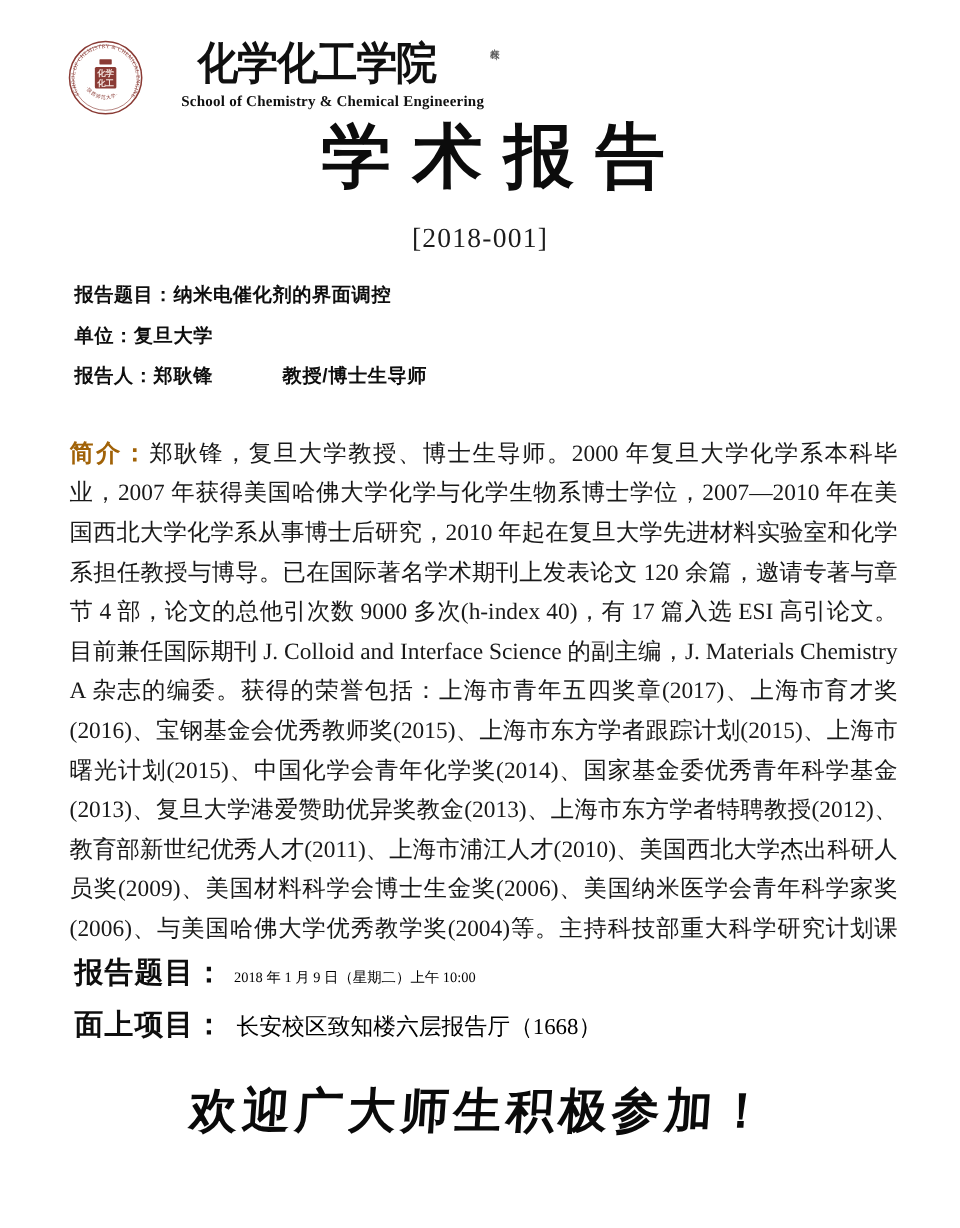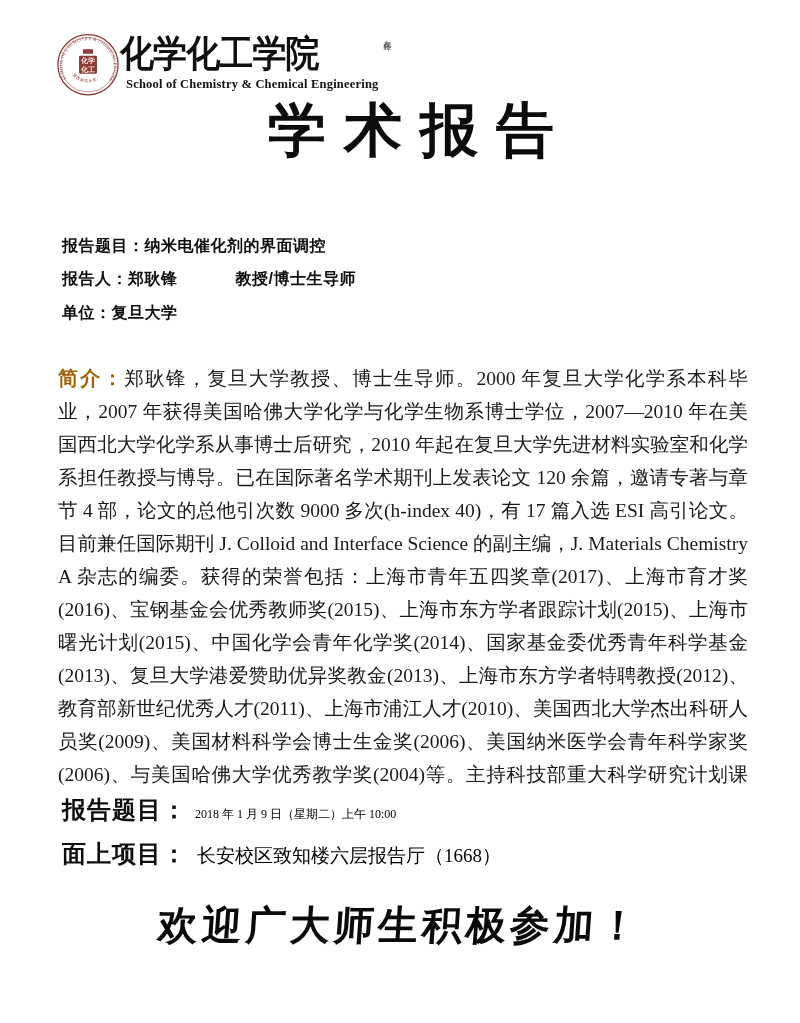--- a/index.html
+++ b/index.html
@@ -9,21 +9,21 @@
     font-family:"Liberation Serif","DejaVu Serif",serif;
     color:#161616;
     position:relative;
     overflow:hidden;
   }
   .page { position:absolute; inset:0; background:#ffffff; }
 
   
   .header { position:absolute; top:26px; left:56px; display:flex; align-items:flex-start; }
   .seal { width:64px; height:68px; margin-top:6px; }
-  .logo-text { margin-left:0; padding-top:8px; }
+  .logo-text { margin-left:25px; padding-top:8px;text-align:center; }
   .school-cn {
     font-size:37px; font-weight:900; letter-spacing:-1px;
     font-family:"Liberation Serif","DejaVu Serif",serif;
     transform:scaleX(0.92); transform-origin:left center;
     white-space:nowrap; color:#101010; line-height:1.1;
   }
   .school-en {
     font-size:12.5px; font-weight:bold; letter-spacing:0.2px;
     margin-top:2px; margin-left:6px; color:#111; white-space:nowrap;
   }
@@ -113,30 +113,31 @@
     </svg>
     <div class="logo-text">
       <div class="school-cn">化学化工学院</div>
       <div class="school-en">School of Chemistry &amp; Chemical Engineering</div>
     </div>
     <div class="sig-mark">叶根友</div>
   </div>
 
   <div class="main-title">学术报告</div>
 
+  <div class="issue">[2018-001]</div>
 
   <div class="info">
     <div class="info-line">
       <span>报告题目：</span><span>纳米电催化剂的界面调控</span>
     </div>
+    <div class="info-line affil">
+      <span>单位：</span><span>复旦大学</span>
+    </div>
     <div class="info-line">
       <span>报告人：</span><span>郑耿锋</span><span class="speaker-title">教授/博士生导师</span>
-    </div>
-    <div class="info-line affil">
-      <span>单位：</span><span>复旦大学</span>
     </div>
   </div>
 
   <div class="bio">
     <span class="bio-label">简介：</span><span>郑耿锋，复旦大学教授、博士生导师。2000 年复旦大学化学系本科毕业，2007 年获得美国哈佛大学化学与化学生物系博士学位，2007—2010 年在美国西北大学化学系从事博士后研究，2010 年起在复旦大学先进材料实验室和化学系担任教授与博导。已在国际著名学术期刊上发表论文 120 余篇，邀请专著与章节 4 部，论文的总他引次数 9000 多次(h-index 40)，有 17 篇入选 ESI 高引论文。目前兼任国际期刊 J. Colloid and Interface Science 的副主编，J. Materials Chemistry A 杂志的编委。获得的荣誉包括：上海市青年五四奖章(2017)、上海市育才奖(2016)、宝钢基金会优秀教师奖(2015)、上海市东方学者跟踪计划(2015)、上海市曙光计划(2015)、中国化学会青年化学奖(2014)、国家基金委优秀青年科学基金(2013)、复旦大学港爱赞助优异奖教金(2013)、上海市东方学者特聘教授(2012)、教育部新世纪优秀人才(2011)、上海市浦江人才(2010)、美国西北大学杰出科研人员奖(2009)、美国材料科学会博士生金奖(2006)、美国纳米医学会青年科学家奖(2006)、与美国哈佛大学优秀教学奖(2004)等。主持科技部重大科学研究计划课题、国家基金委优青、面上项目、上海市科委重点项目、教育部博士点基金等课题。</span>
   </div>
 
   <div class="sched time">
     <span class="sched-label">报告题目：</span><span class="sched-value">2018 年 1 月 9 日（星期二）上午 10:00</span>
   </div>

